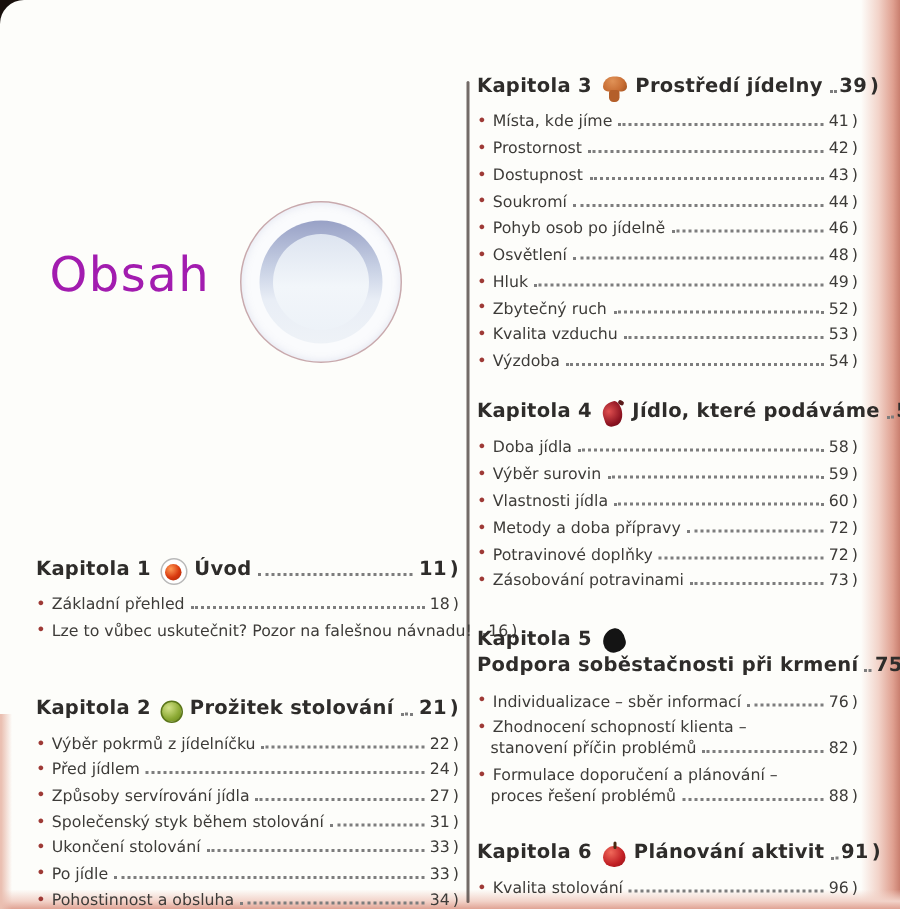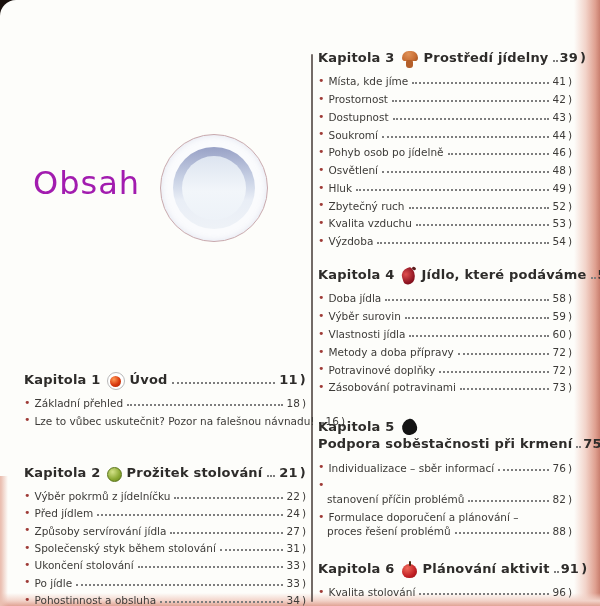--- a/index.html
+++ b/index.html
@@ -378,20 +378,21 @@
       <div class="row item-row">
         <span class="bullet">•</span>
         <span class="lbl">Individualizace – sběr informací</span>
         <span class="leader"></span>
         <span class="num">76</span>
         <span class="paren">)</span>
       </div>
       <div>
         <div class="row item-row" style="margin-bottom:2px;">
           <span class="bullet">•</span>
+          <span class="lbl">Zhodnocení schopností klienta –</span>
         </div>
         <div class="row item-row cont">
           <span class="indent"></span>
           <span class="lbl">stanovení příčin problémů</span>
           <span class="leader"></span>
           <span class="num">82</span>
           <span class="paren">)</span>
         </div>
       </div>
       <div>

